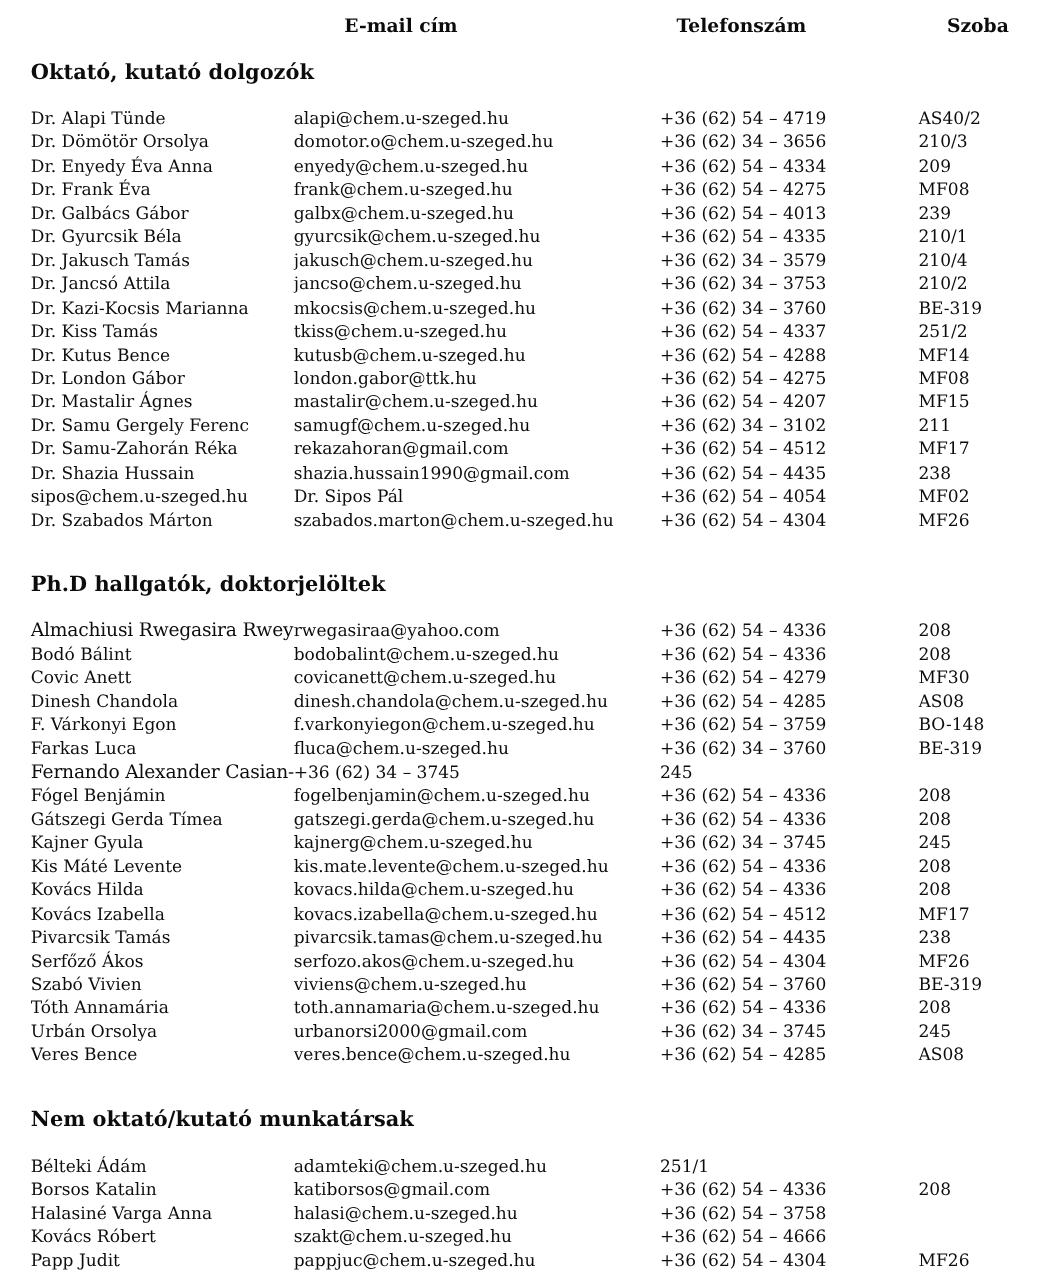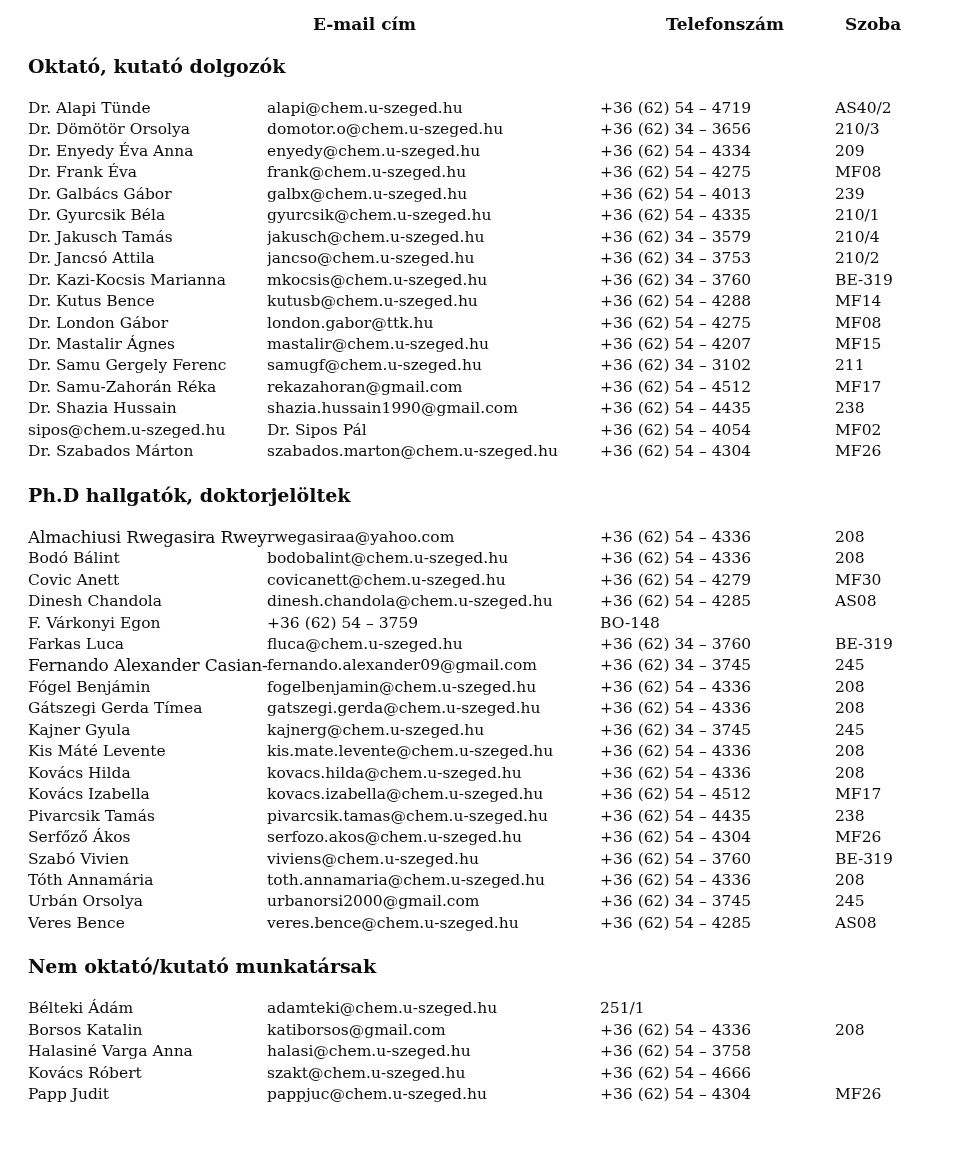--- a/index.html
+++ b/index.html
@@ -15,30 +15,30 @@
     box-sizing: border-box;
     padding: 14px 20px 0 28px;
   }
   .hdr-row {
     display: grid;
     grid-template-columns: 239px 333px 235px 1fr;
     font-weight: bold;
     font-size: 17px;
   }
   .hdr-email { margin-left: 46px; }
-  .hdr-phone { margin-left: 15px; text-align: center; }
-  .hdr-room  { margin-left: 10px; }
+  .hdr-phone { margin-left: 15px; }
+  .hdr-room  { margin-left: 10px; text-align: center; }
   .section-heading {
     font-weight: bold;
     font-size: 19px;
     line-height: 22px;
     margin-top: 21px;
   }
   .section-rows { margin-top: 21px; }
-  .section + .section .section-heading { margin-top: 21px; }
+  .section + .section .section-heading { margin-top: 36px; }
   .dir-row {
     display: grid;
     grid-template-columns: 239px 333px 235px 1fr;
     line-height: 21.45px;
     white-space: nowrap;
   }
   .cell { overflow: hidden; }
   .cell.small {
     font-size: 17px;
     letter-spacing: -0.2px;
@@ -117,20 +117,26 @@
     <span class="cell">210/2</span>
   </div>
 
   <div class="dir-row">
     <span class="cell">Dr. Kazi-Kocsis Marianna</span>
     <span class="cell">mkocsis@chem.u-szeged.hu</span>
     <span class="cell">+36 (62) 34 – 3760</span>
     <span class="cell">BE-319</span>
   </div>
 
+  <div class="dir-row">
+    <span class="cell">Dr. Kiss Tamás</span>
+    <span class="cell">tkiss@chem.u-szeged.hu</span>
+    <span class="cell">+36 (62) 54 – 4337</span>
+    <span class="cell">251/2</span>
+  </div>
 
   <div class="dir-row">
     <span class="cell">Dr. Kutus Bence</span>
     <span class="cell">kutusb@chem.u-szeged.hu</span>
     <span class="cell">+36 (62) 54 – 4288</span>
     <span class="cell">MF14</span>
   </div>
 
   <div class="dir-row">
     <span class="cell">Dr. London Gábor</span>
@@ -209,34 +215,34 @@
 
   <div class="dir-row">
     <span class="cell">Dinesh Chandola</span>
     <span class="cell">dinesh.chandola@chem.u-szeged.hu</span>
     <span class="cell">+36 (62) 54 – 4285</span>
     <span class="cell">AS08</span>
   </div>
 
   <div class="dir-row">
     <span class="cell">F. Várkonyi Egon</span>
+    <span class="cell">f.varkonyiegon@chem.u-szeged.hu</span>
     <span class="cell">+36 (62) 54 – 3759</span>
     <span class="cell">BO-148</span>
   </div>
 
   <div class="dir-row">
     <span class="cell">Farkas Luca</span>
     <span class="cell">fluca@chem.u-szeged.hu</span>
     <span class="cell">+36 (62) 34 – 3760</span>
     <span class="cell">BE-319</span>
   </div>
 
   <div class="dir-row">
     <span class="cell small">Fernando Alexander Casian-Plaza</span>
-    <span class="cell">fernando.alexander09@gmail.com</span>
     <span class="cell">+36 (62) 34 – 3745</span>
     <span class="cell">245</span>
   </div>
 
   <div class="dir-row">
     <span class="cell">Fógel Benjámin</span>
     <span class="cell">fogelbenjamin@chem.u-szeged.hu</span>
     <span class="cell">+36 (62) 54 – 4336</span>
     <span class="cell">208</span>
   </div>

